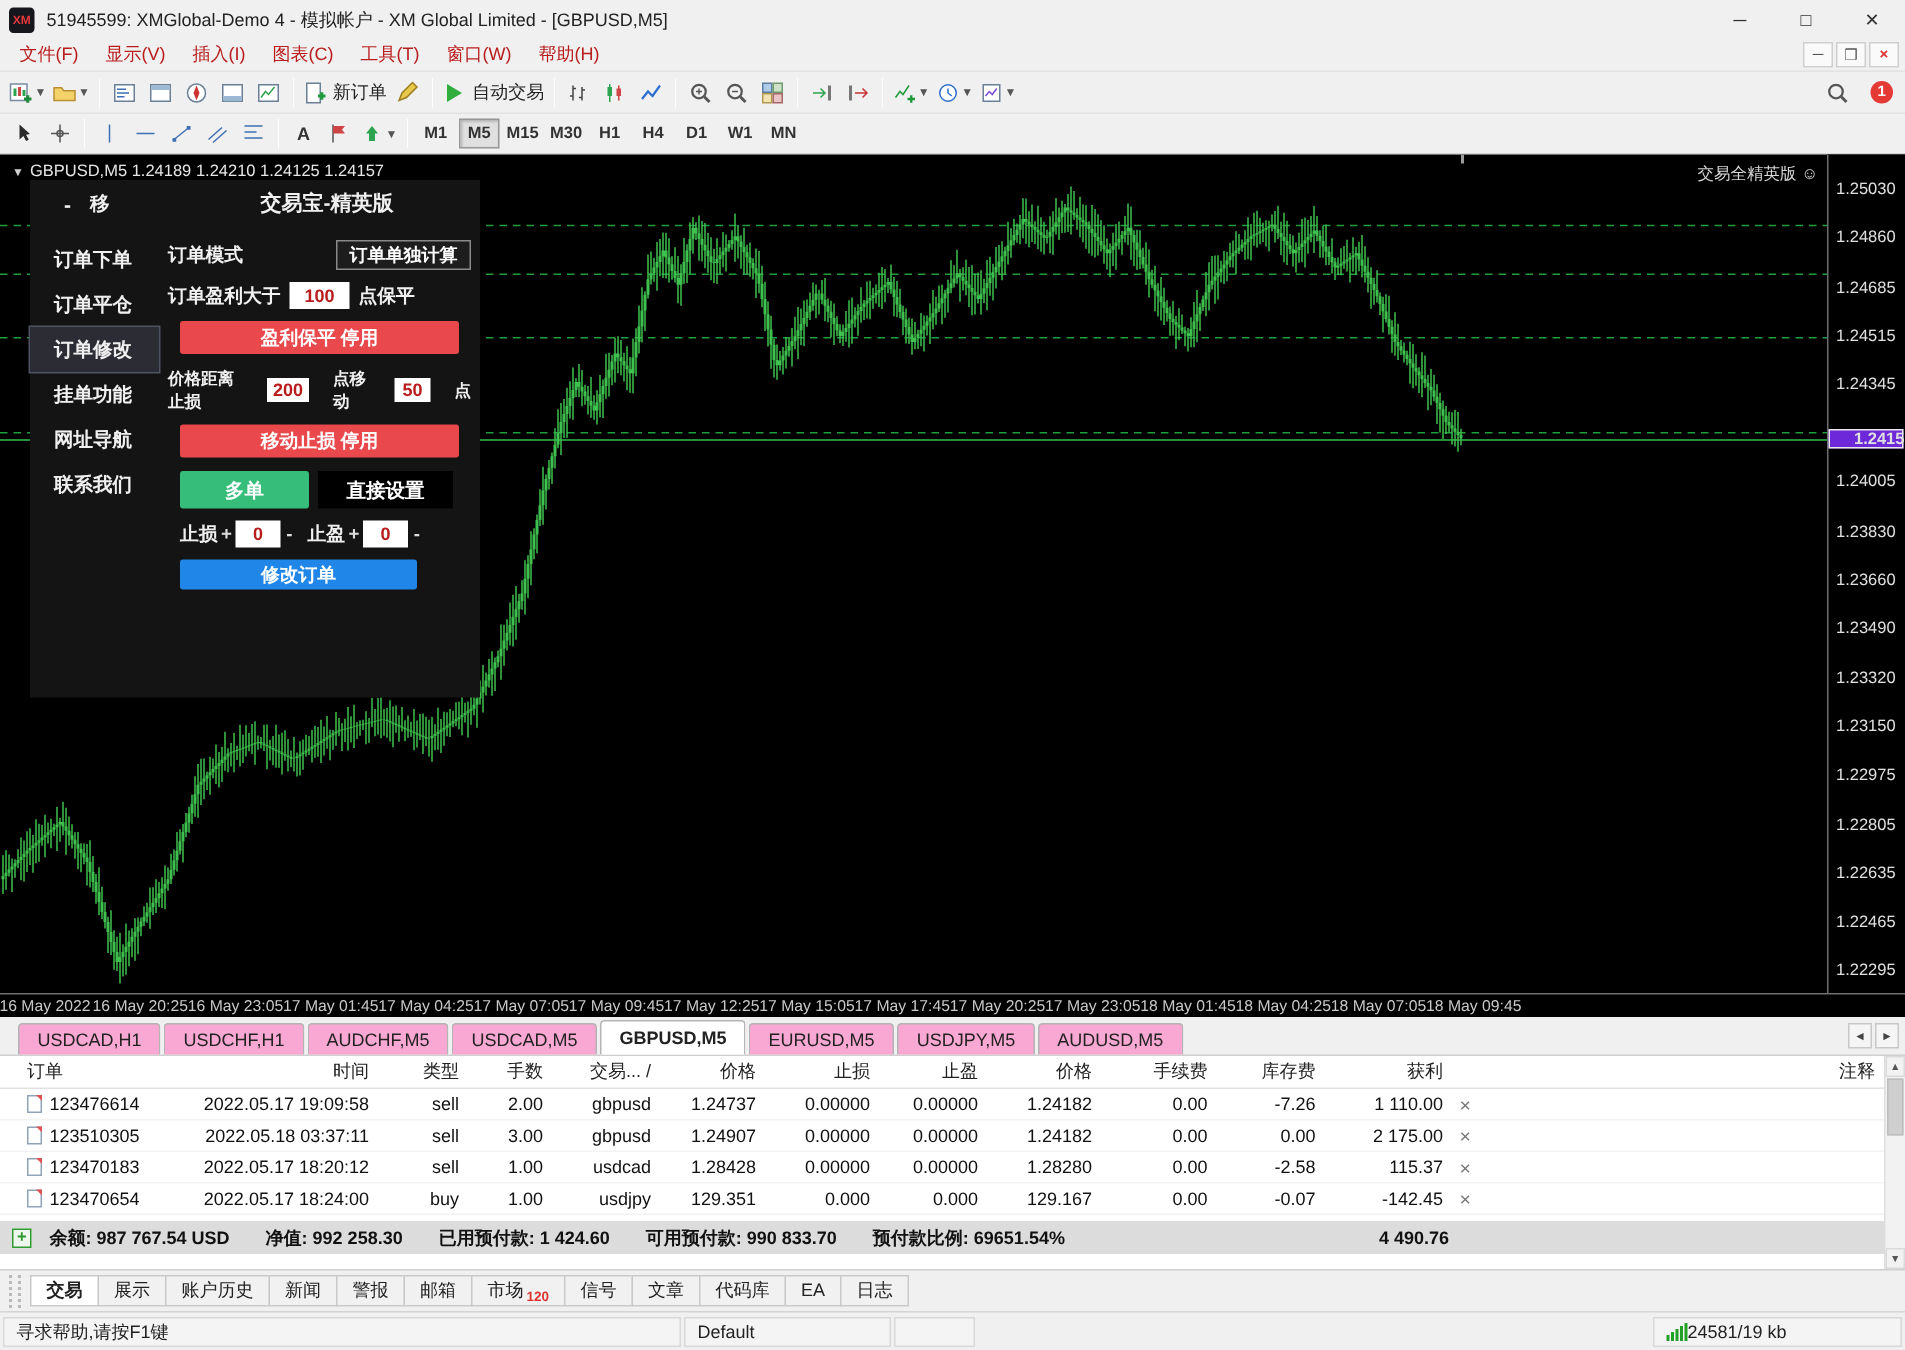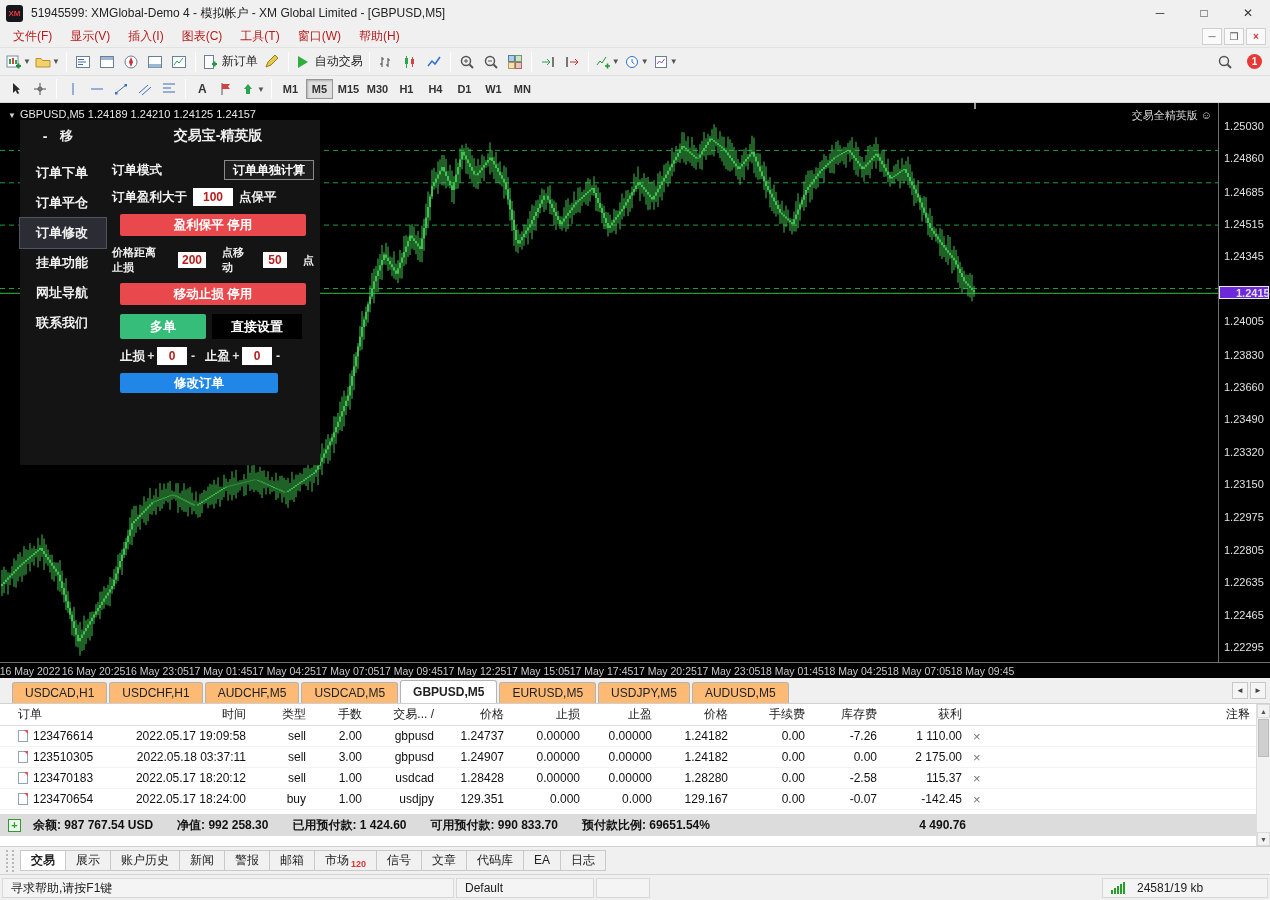--- a/index.html
+++ b/index.html
@@ -59,21 +59,21 @@
 .tp-darkbtn{margin-left:auto;height:20px;background:#1d1d1d;border:1px solid #8a8a8a;color:#fff;font-size:12px;font-weight:600;padding:0 8px;font-family:inherit}
 .tp-redbtn{display:block;width:186px;margin:0 0 9px 8px;height:22px;background:#e9494d;border:0;color:#fff;font-weight:bold;font-size:12.5px;border-radius:2px;font-family:inherit}
 .small{font-size:11px}
 .small .tp-input{height:16px}
 .tp-greenbtn{width:86px;height:25px;background:#35bd79;border:0;color:#fff;font-weight:bold;font-size:13px;border-radius:2px;margin-left:8px;font-family:inherit}
 .tp-blackbtn{width:90px;height:25px;background:#000;border:0;color:#fff;font-weight:bold;font-size:13px;margin-left:6px;font-family:inherit}
 .stepper{width:12px;text-align:center;color:#ddd;font-weight:bold}
 .tp-bluebtn{display:block;width:158px;height:20px;margin-left:8px;background:#2086e8;border:0;color:#fff;font-weight:bold;font-size:12.5px;border-radius:2px;font-family:inherit}
 
 .chart-tabs{position:absolute;left:0;top:678px;width:1270px;height:26px;background:#f0f0f0;border-bottom:1px solid #d0d0d0;display:flex;align-items:flex-end;padding-left:12px}
-.chart-tab{height:21px;line-height:20px;padding:0 12px;background:#fdba74;border:1px solid #b4b4b4;border-bottom:none;border-radius:3px 3px 0 0;margin-right:2px;color:#222;font-size:12px;white-space:nowrap}
+.chart-tab{height:21px;line-height:20px;padding:0 12px;background:#f9a8d4;border:1px solid #b4b4b4;border-bottom:none;border-radius:3px 3px 0 0;margin-right:2px;color:#222;font-size:12px;white-space:nowrap}
 .chart-tab.active{background:#fff;font-weight:bold;height:23px;line-height:22px}
 .tabs-arrows{position:absolute;right:4px;top:4px;display:flex;gap:2px}
 .tab-arrow{width:16px;height:17px;display:flex;align-items:center;justify-content:center;font-size:8px;color:#444;border:1px solid #c8c8c8;background:#f5f5f5}
 
 .terminal{position:absolute;left:0;top:704px;width:1270px;height:142px;background:#fff}
 .terminal-header{display:flex;height:22px;border-bottom:1px solid #e0e0e0;align-items:center;padding-left:14px;padding-right:16px;font-size:12px;color:#222}
 .tcell{padding:0 4px;white-space:nowrap;overflow:hidden}
 .tcell.ar{text-align:right}
 .tcell.flex{flex:1}
 .trow{display:flex;height:21px;align-items:center;padding-left:14px;padding-right:16px;border-bottom:1px solid #f3f3f3;font-size:12px}
@@ -93,21 +93,21 @@
 .btab{height:21px;line-height:19px;padding:0 10px;border:1px solid #c9c9c9;background:#f1f1f1;margin-right:-1px;color:#222;position:relative;white-space:nowrap}
 .btab.active{background:#fff;font-weight:bold;z-index:2}
 .mkt-badge{color:#e03131;font-size:9px;font-weight:bold;margin-left:2px;vertical-align:-3px}
 
 .statusbar{position:absolute;left:0;top:874px;width:1270px;height:26px;background:#f0f0f0;border-top:1px solid #d4d4d4;display:flex;align-items:center;padding:0 2px;gap:2px}
 .scell{height:20px;line-height:18px;border:1px solid #d8d8d8;background:#f4f4f4;padding:0 8px;color:#222;white-space:nowrap}
 .scell.help{width:452px}
 .scell.profile{width:138px}
 .scell.mini{width:54px}
 .scell.fill{flex:1;border-color:transparent;background:transparent}
-.scell.right{width:166px;display:flex;align-items:center;gap:12px}
+.scell.right{width:166px;display:flex;align-items:center;gap:0}
 .bars{display:flex;align-items:flex-end;gap:1px;height:12px}
 .bars i{display:block;width:2px;background:#23a127}
 </style>
 </head>
 <body>
 
 <div class="app">
 
   <div class="titlebar">
     <span class="xm-logo">XM</span>

